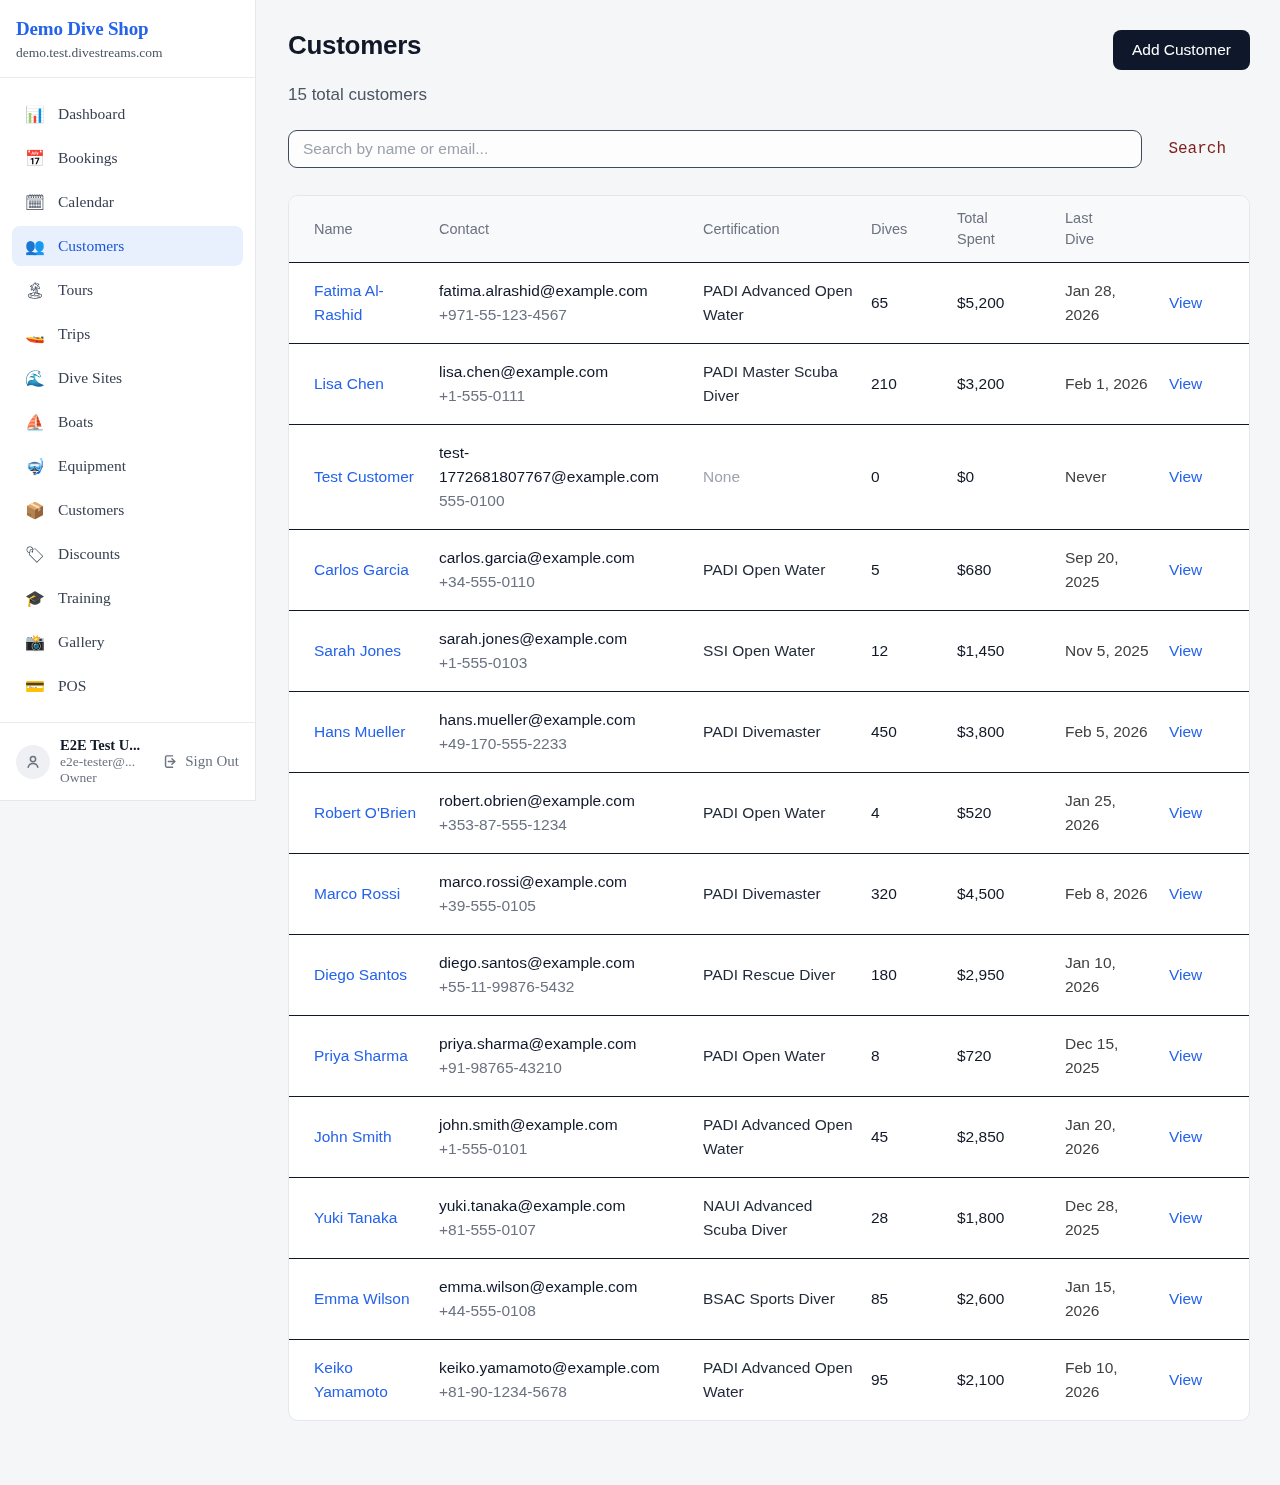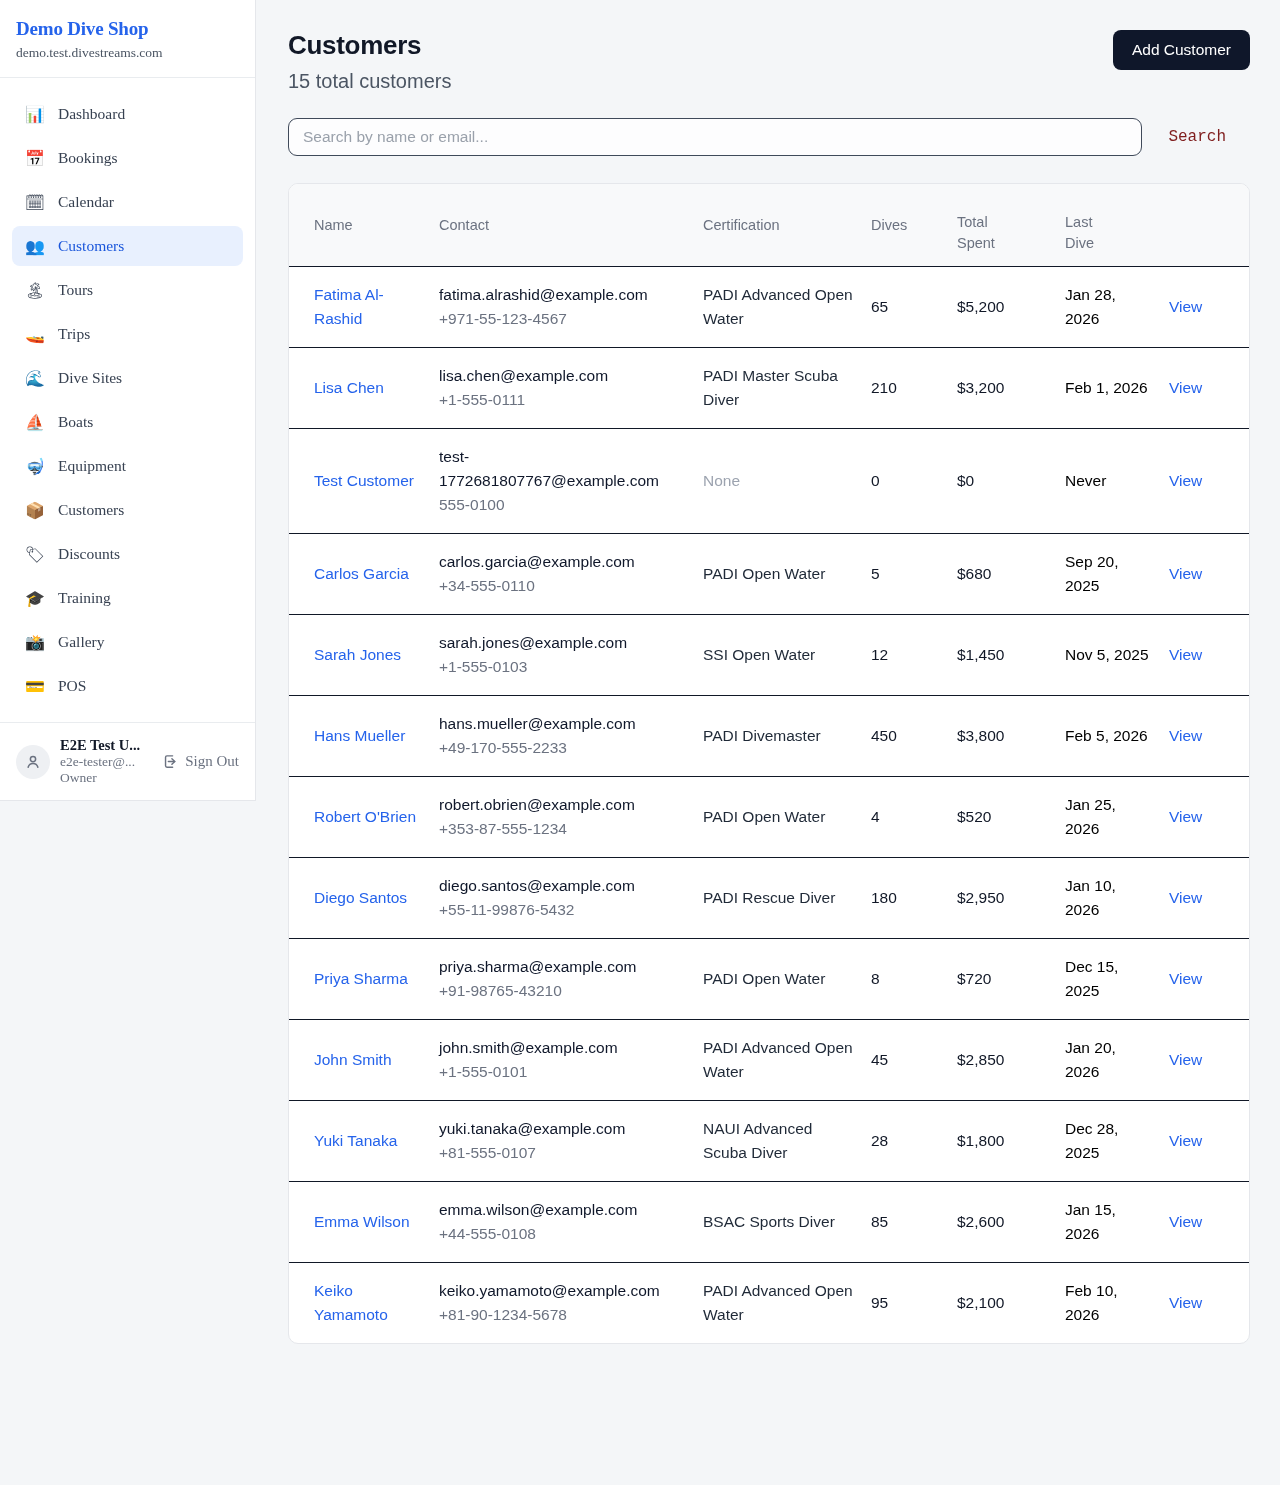--- a/index.html
+++ b/index.html
@@ -50,21 +50,21 @@
   .user-email, .user-role { font-size: 13.5px; color: #6b7280; white-space: nowrap; overflow: hidden; }
   .signout {
     display: flex; gap: 6px;
     color: #6b7280; font-size: 15px; cursor: pointer; white-space: nowrap;
   }
 
   
   .main { position: absolute; left: 256px; top: 0; width: 1024px; padding: 30px 30px 0 32px; }
   .page-header { display: flex; justify-content: space-between; align-items: flex-start; }
   .page-title { font-size: 26px; font-weight: bold; color: #111827; letter-spacing: -0.3px; }
-  .page-subtitle { font-size: 20px; color: #4b5563; margin-top: 9px; }
+  .page-subtitle { font-size: 17px; color: #4b5563; margin-top: 24px; }
   .btn-primary {
     background: #0f172a; color: #ffffff; border: none;
     font-family: inherit; font-size: 15.5px; font-weight: 500;
     padding: 11px 19px; border-radius: 8px; cursor: pointer;
   }
 
   .search-row { display: flex; align-items: center; margin-top: 25px; }
   .search-input {
     flex: 1 1 auto; height: 38px;
     border: 1px solid #3f4a5a; border-radius: 9px;
@@ -91,35 +91,35 @@
   col.c4 { width: 86px; }  col.c5 { width: 108px; } col.c6 { width: 104px; }
   col.c7 { width: 82px; }
   thead th {
     background: #f8f9fa;
     color: #6b7280; font-size: 14.5px; font-weight: 400;
     text-align: left; vertical-align: middle;
     padding: 12px 16px 12px 0; line-height: 1.45;
     border-bottom: 1px solid #111827;
   }
   thead th:first-child { padding-left: 25px; }
-  thead th.wrap span { display: inline-block; max-width: 52px; margin-top: 16px; }
+  thead th.wrap span { display: inline-block; max-width: 52px; }
   tbody td {
     padding: 16px 16px 16px 0; vertical-align: middle;
     font-size: 15.5px; line-height: 1.55;
     border-top: 1px solid #111827;
   }
   tbody tr:first-child td { border-top: none; }
   tbody td:first-child { padding-left: 25px; }
   .name-link { color: #2563eb; font-weight: 500; text-decoration: none; cursor: pointer; }
   .email { color: #0f172a; overflow-wrap: anywhere; }
   .phone { color: #6b7280; }
   .c-cert { color: #1f2937; }
   .c-cert.muted { color: #9ca3af; }
   .c-dives, .c-spent { color: #111827; }
-  .c-last { color: #000000; }
+  .c-last { color: #404040; }
   .view-link { color: #2563eb; text-decoration: none; cursor: pointer; }
 </style>
 </head>
 <body>
 
 <aside class="sidebar">
   <div class="brand">
     <div class="brand-name">Demo Dive Shop</div>
     <div class="brand-domain">demo.test.divestreams.com</div>
   </div>
@@ -321,20 +321,32 @@
               <div class="email">robert.obrien@example.com</div>
               <div class="phone">+353-87-555-1234</div>
             </td>
             <td class="c-cert">PADI Open Water</td>
             <td class="c-dives">4</td>
             <td class="c-spent">$520</td>
             <td class="c-last">Jan 25, 2026</td>
             <td class="c-action"><a class="view-link">View</a></td>
           </tr>
           <tr>
+            <td><a class="name-link">Marco Rossi</a></td>
+            <td>
+              <div class="email">marco.rossi@example.com</div>
+              <div class="phone">+39-555-0105</div>
+            </td>
+            <td class="c-cert">PADI Divemaster</td>
+            <td class="c-dives">320</td>
+            <td class="c-spent">$4,500</td>
+            <td class="c-last">Feb 8, 2026</td>
+            <td class="c-action"><a class="view-link">View</a></td>
+          </tr>
+          <tr>
             <td><a class="name-link">Diego Santos</a></td>
             <td>
               <div class="email">diego.santos@example.com</div>
               <div class="phone">+55-11-99876-5432</div>
             </td>
             <td class="c-cert">PADI Rescue Diver</td>
             <td class="c-dives">180</td>
             <td class="c-spent">$2,950</td>
             <td class="c-last">Jan 10, 2026</td>
             <td class="c-action"><a class="view-link">View</a></td>

